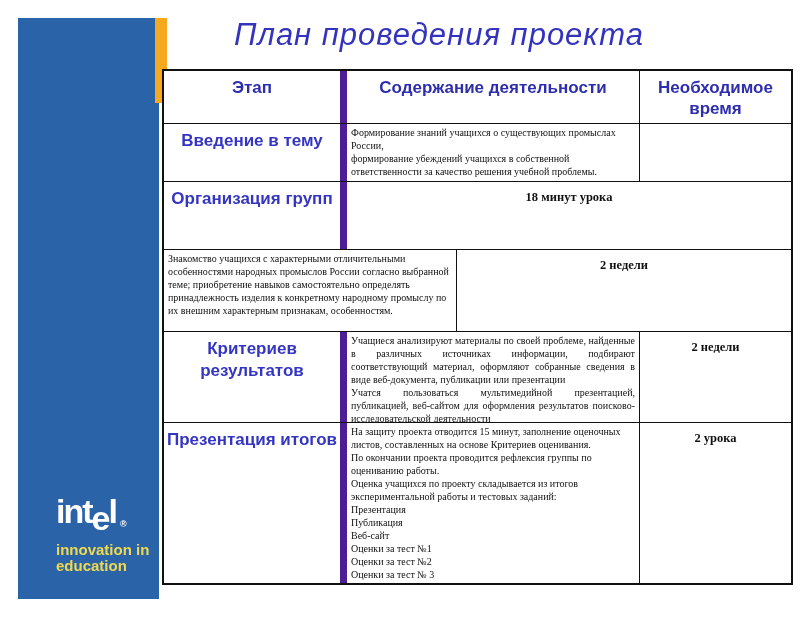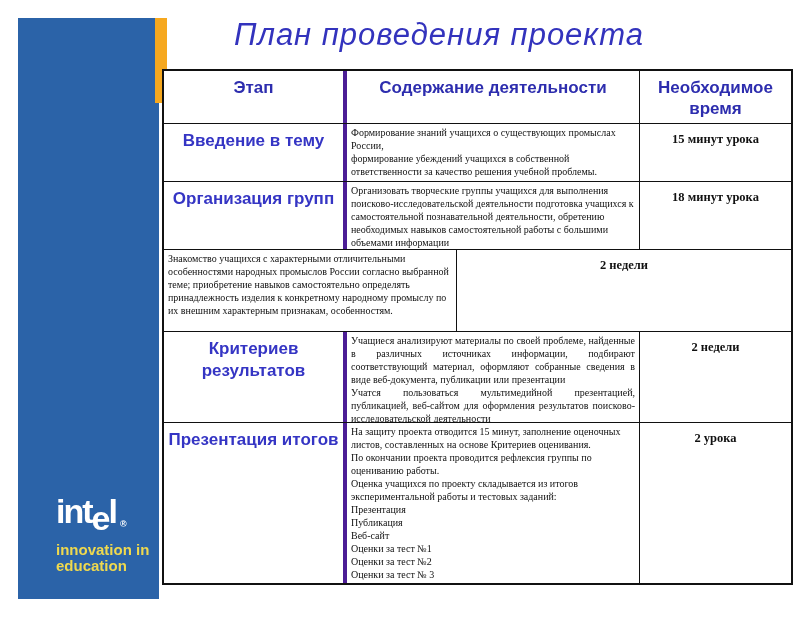--- a/index.html
+++ b/index.html
@@ -8,21 +8,21 @@
   .sidebar{position:absolute;left:18px;top:18px;width:141px;height:581px;background:#2b63a8;z-index:1;}
   .accent{position:absolute;left:155px;top:18px;width:12px;height:85px;background:#f6a81f;z-index:2;}
   .title{position:absolute;left:150px;top:8px;width:560px;margin:9px;text-align:center;
          font-size:31px;font-weight:normal;letter-spacing:1px;color:#3333bd;z-index:3;font-style:italic;}
   
   .ptable{position:absolute;left:162px;top:69px;width:631px;background:#ffffff;
           border:2px solid #111;box-sizing:border-box;z-index:4;}
   .trow{display:flex;overflow:hidden;border-top:1px solid #111;}
   .trow:first-child{border-top:none;}
   .cell{box-sizing:border-box;overflow:hidden;}
-  .c1{width:183px;border-right:4px solid #4c1d95;text-align:center;
+  .c1{width:183px;border-right:7px solid #4c1d95;text-align:center;
       font-weight:bold;font-size:17px;line-height:22px;color:#3535c4;padding-top:6px;}
   .c2{width:293px;border-right:1px solid #111;font-family:"Liberation Serif",serif;
       font-size:10px;line-height:13px;color:#111;padding:2px 4px 0 4px;white-space:pre-line;}
   .c3{flex:1;text-align:center;font-family:"Liberation Serif",serif;font-weight:bold;
       font-size:12.5px;color:#111;padding-top:8px;}
   .th{font-family:"Liberation Sans",sans-serif;font-weight:bold;font-size:17px;line-height:21px;
       color:#2d2dae;text-align:center;padding-top:6px;white-space:normal;}
   .justify{text-align:justify;}
   
   .logo{position:absolute;left:56px;top:494px;z-index:5;color:#ffffff;}
@@ -46,26 +46,24 @@
     <div class="trow" style="height:52px">
       <div class="cell c1 th">Этап</div>
       <div class="cell c2 th">Содержание деятельности</div>
       <div class="cell c3 th">Необходимое время</div>
     </div>
 
     <div class="trow" style="height:57px">
       <div class="cell c1">Введение в тему</div>
       <div class="cell c2">Формирование знаний учащихся о существующих промыслах России,
 формирование убеждений учащихся в собственной ответственности за качество решения учебной проблемы.</div>
-      <div class="cell c3">15 минут урока</div>
     </div>
 
     <div class="trow" style="height:67px">
       <div class="cell c1">Организация групп</div>
-      <div class="cell c2">Организовать творческие группы учащихся для выполнения поисково-исследовательской деятельности подготовка учащихся к самостоятельной познавательной деятельности, обретению необходимых навыков самостоятельной работы с большими объемами информации</div>
       <div class="cell c3">18 минут урока</div>
     </div>
 
     <div class="trow" style="height:81px">
       <div class="cell c2">Знакомство учащихся с характерными отличительными особенностями народных промыслов России согласно выбранной теме; приобретение навыков самостоятельно определять принадлежность изделия к конкретному народному промыслу по их внешним характерным признакам, особенностям.</div>
       <div class="cell c3">2 недели</div>
     </div>
 
     <div class="trow" style="height:90px">
       <div class="cell c1">Критериев результатов</div>

